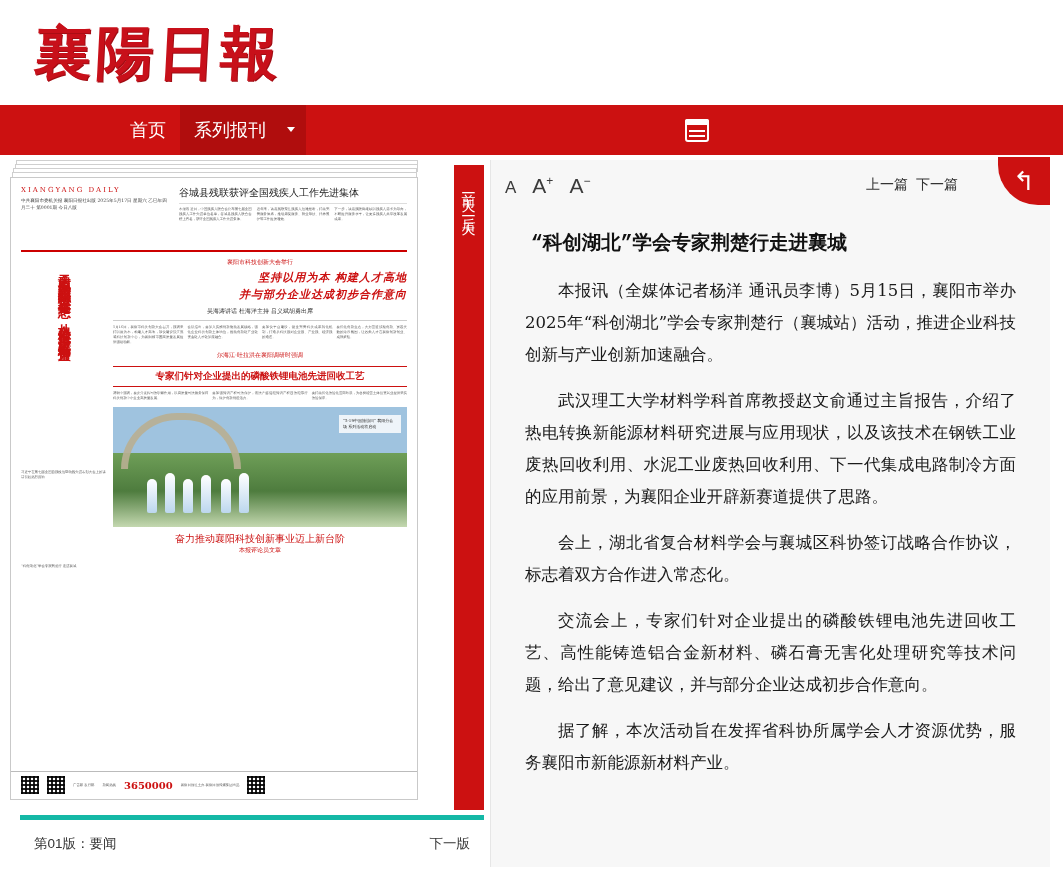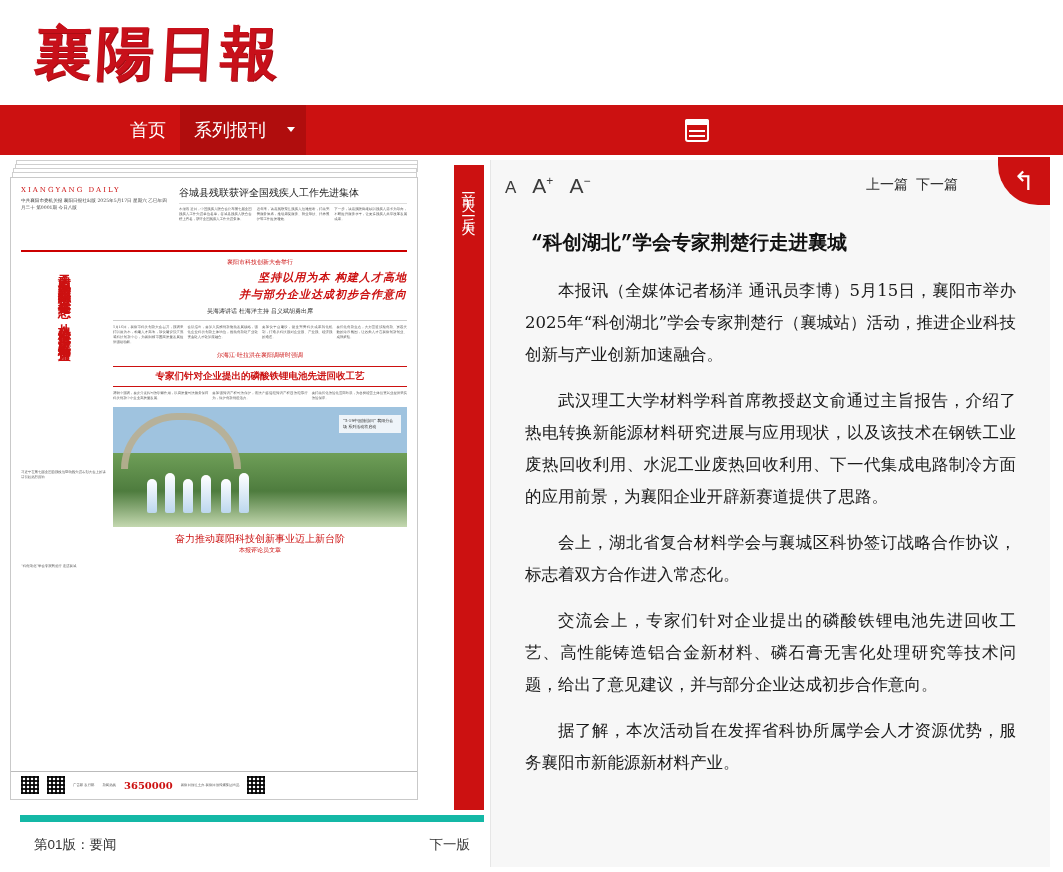--- a/index.html
+++ b/index.html
@@ -237,21 +237,21 @@
     writing-mode: vertical-rl; text-orientation: upright;
     margin: 18px auto 0; display: block; text-align: center;
     letter-spacing: 3px; cursor: pointer;
   }
   .paper-tab .t2 { margin-top: 14px; }
 
   .paper-footer {
     position: absolute;
     left: 10px; top: 655px;
     width: 464px; height: 52px;
-    border-top: 7px solid #14b8a6;
+    border-top: 5px solid #14b8a6;
     display: flex; align-items: center; justify-content: space-between;
     padding: 12px 14px;
     font-size: 13.5px; color: #333;
   }
   .paper-footer span { cursor: pointer; }
 
   
   .article-panel {
     position: absolute;
     left: 490px; top: 5px;

